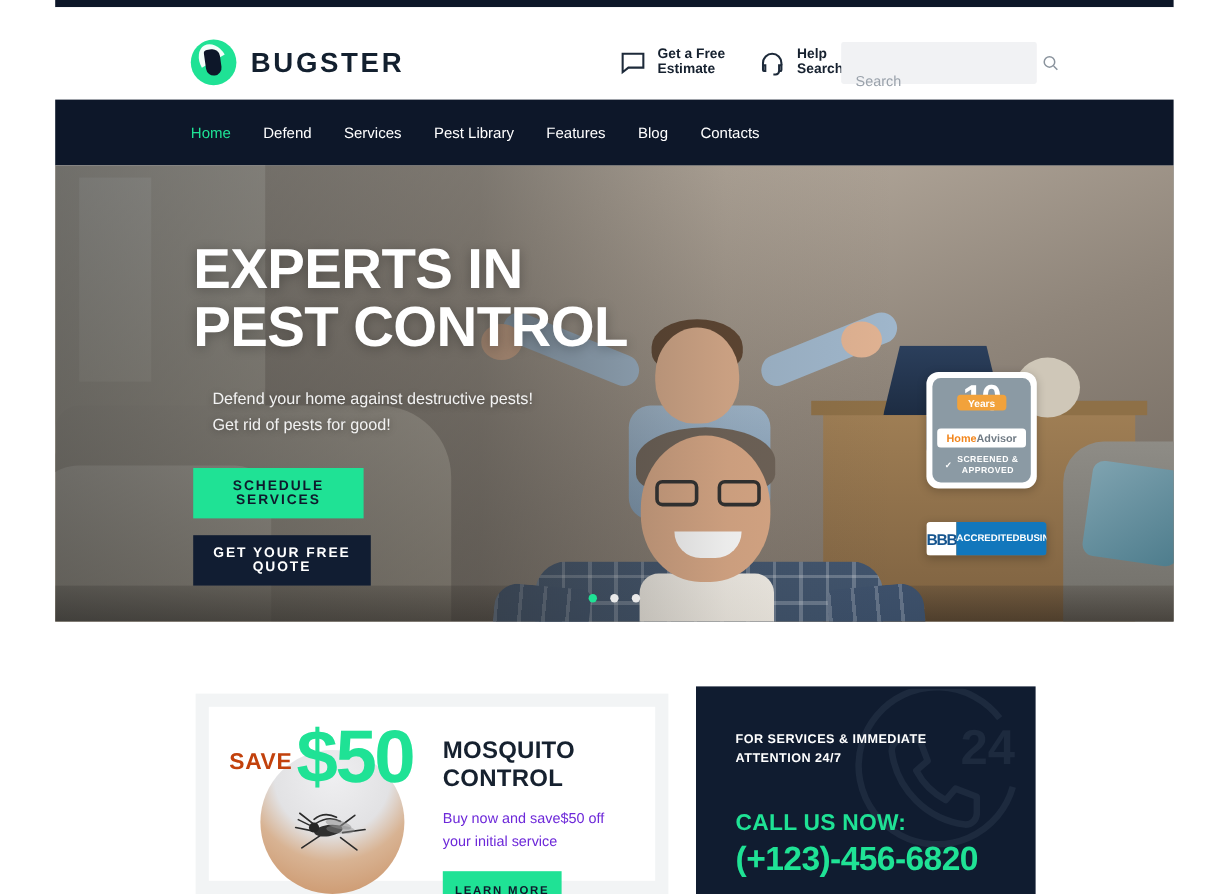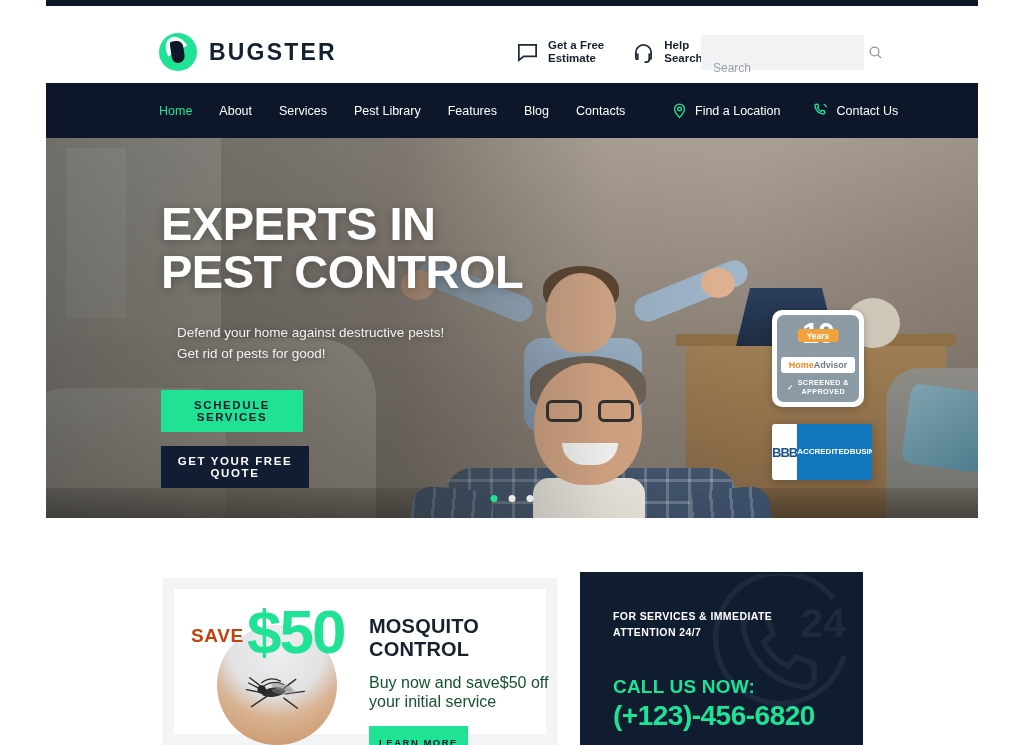--- a/index.html
+++ b/index.html
@@ -186,21 +186,21 @@
     background:#f2a23b; color:#ffffff; font-size:8.5px; font-weight:bold;
     padding:1.5px 9px; border-radius:3px;
   }
   .ha-logo { margin-top:10px; font-size:9px; font-weight:bold; color:#ffffff;
     background:#ffffff; border-radius:3px; padding:3px 2px; }
   .ha-logo .o { color:#f2861d; }
   .ha-logo .a { color:#6f7a84; }
   .ha-appr { margin-top:5px; font-size:7.2px; font-weight:bold; color:#ffffff;
     line-height:9px; letter-spacing:.4px; display:flex; align-items:center; justify-content:center; gap:4px;}
   .bbb-badge {
-    margin-top:17px; width:100px; height:56px; display:flex; border-radius:3px; overflow:hidden;
+    margin-top:28px; width:100px; height:28px; display:flex; border-radius:3px; overflow:hidden;
     box-shadow:0 2px 8px rgba(0,0,0,.22);
   }
   .bbb-l { width:40px; background:#ffffff; display:flex; align-items:center; justify-content:center;
     font-size:13px; font-weight:bold; color:#16558f; letter-spacing:-1px;}
   .bbb-r { flex:1; background:#1277bc; color:#ffffff; font-size:8px; font-weight:bold;
     display:flex; align-items:center; justify-content:center; line-height:10px; }
 
   
   .dots { position:absolute; left:50%; transform:translateX(-50%); bottom:16px;
     display:flex; gap:11px; }
@@ -220,21 +220,21 @@
       radial-gradient(circle at 50% 18%, #efeff1 0%, #e2e2e4 42%, #d8b393 62%, #c98f62 100%);
     overflow:hidden;
   }
   .mosq { position:absolute; left:26px; top:44px; width:68px; height:48px; }
   .save-txt { position:absolute; left:0; top:22px; font-size:19px; font-weight:bold;
     color:#c2410c; letter-spacing:.6px; }
   .fifty { position:absolute; left:56px; top:-2px; font-size:62px; font-weight:bold;
     color:#1fe295; letter-spacing:-2px; line-height:62px; }
   .promo-right { position:absolute; left:195px; top:26px; width:185px; }
   .promo-title { font-size:20px; font-weight:bold; color:#16212f; letter-spacing:.2px; }
-  .promo-desc { margin-top:12px; font-size:16px; color:#14532d; line-height:19px; }
+  .promo-desc { margin-top:12px; font-size:12px; color:#6d28d9; line-height:19px; }
   .btn-learn { margin-top:15px; width:99px; height:33px; background:#1fe295; color:#0e1a2c;
     font-size:9.5px; letter-spacing:1.5px; }
 
   
   .cta {
     position:absolute; left:580px; top:572px; width:283px; height:173px;
     background:#101c30; overflow:hidden;
   }
   .cta-watermark { position:absolute; right:-6px; top:2px; width:170px; height:150px;
     color:#1d2a3e; }
@@ -296,49 +296,28 @@
           <circle cx="10.5" cy="10.5" r="7"></circle>
             <path d="M16 16l5 5"></path>
         </svg>
       </span>
     </div>
   </div>
 
   <div class="navbar">
     <div class="nav-left">
       <div class="nav-item active">Home</div>
-      <div class="nav-item">About</div>
+      <div class="nav-item">Defend</div>
       <div class="nav-item">Services</div>
       <div class="nav-item">Pest Library</div>
       <div class="nav-item">Features</div>
       <div class="nav-item">Blog</div>
       <div class="nav-item">Contacts</div>
     </div>
 
-    <div class="nav-right">
-      <div class="nav-util">
-        <span class="ic">
-          <svg viewBox="0 0 24 24" width="17" height="17" fill="none" stroke="currentColor" stroke-width="1.9">
-            <path d="M12 22s7-7.2 7-12a7 7 0 1 0-14 0c0 4.8 7 12 7 12z"></path>
-            <circle cx="12" cy="10" r="2.6"></circle>
-          </svg>
-        </span>
-        <span class="txt">Find a Location</span>
-      </div>
-
-      <div class="nav-util">
-        <span class="ic">
-          <svg viewBox="0 0 24 24" width="17" height="17" fill="none" stroke="currentColor" stroke-width="1.9">
-            <path d="M4 5c0-1 1-2 2-2l2.2.3 1.2 3.4-1.8 1.5a12 12 0 0 0 5.2 5.2l1.5-1.8 3.4 1.2.3 2.2c0 1-1 2-2 2A14.5 14.5 0 0 1 4 5z"></path>
-            <path d="M16.5 3.5a6 6 0 0 1 4 4"></path>
-          </svg>
-        </span>
-        <span class="txt">Contact Us</span>
-      </div>
-    </div>
   </div>
 
   <div class="hero">
 
     <div class="hero-bg">
       <div class="hb wall"></div>
       <div class="hb leftwin"></div>
       <div class="hb leftwin2"></div>
       <div class="hb cabinet"></div>
       <div class="hb cabinet-top"></div>

